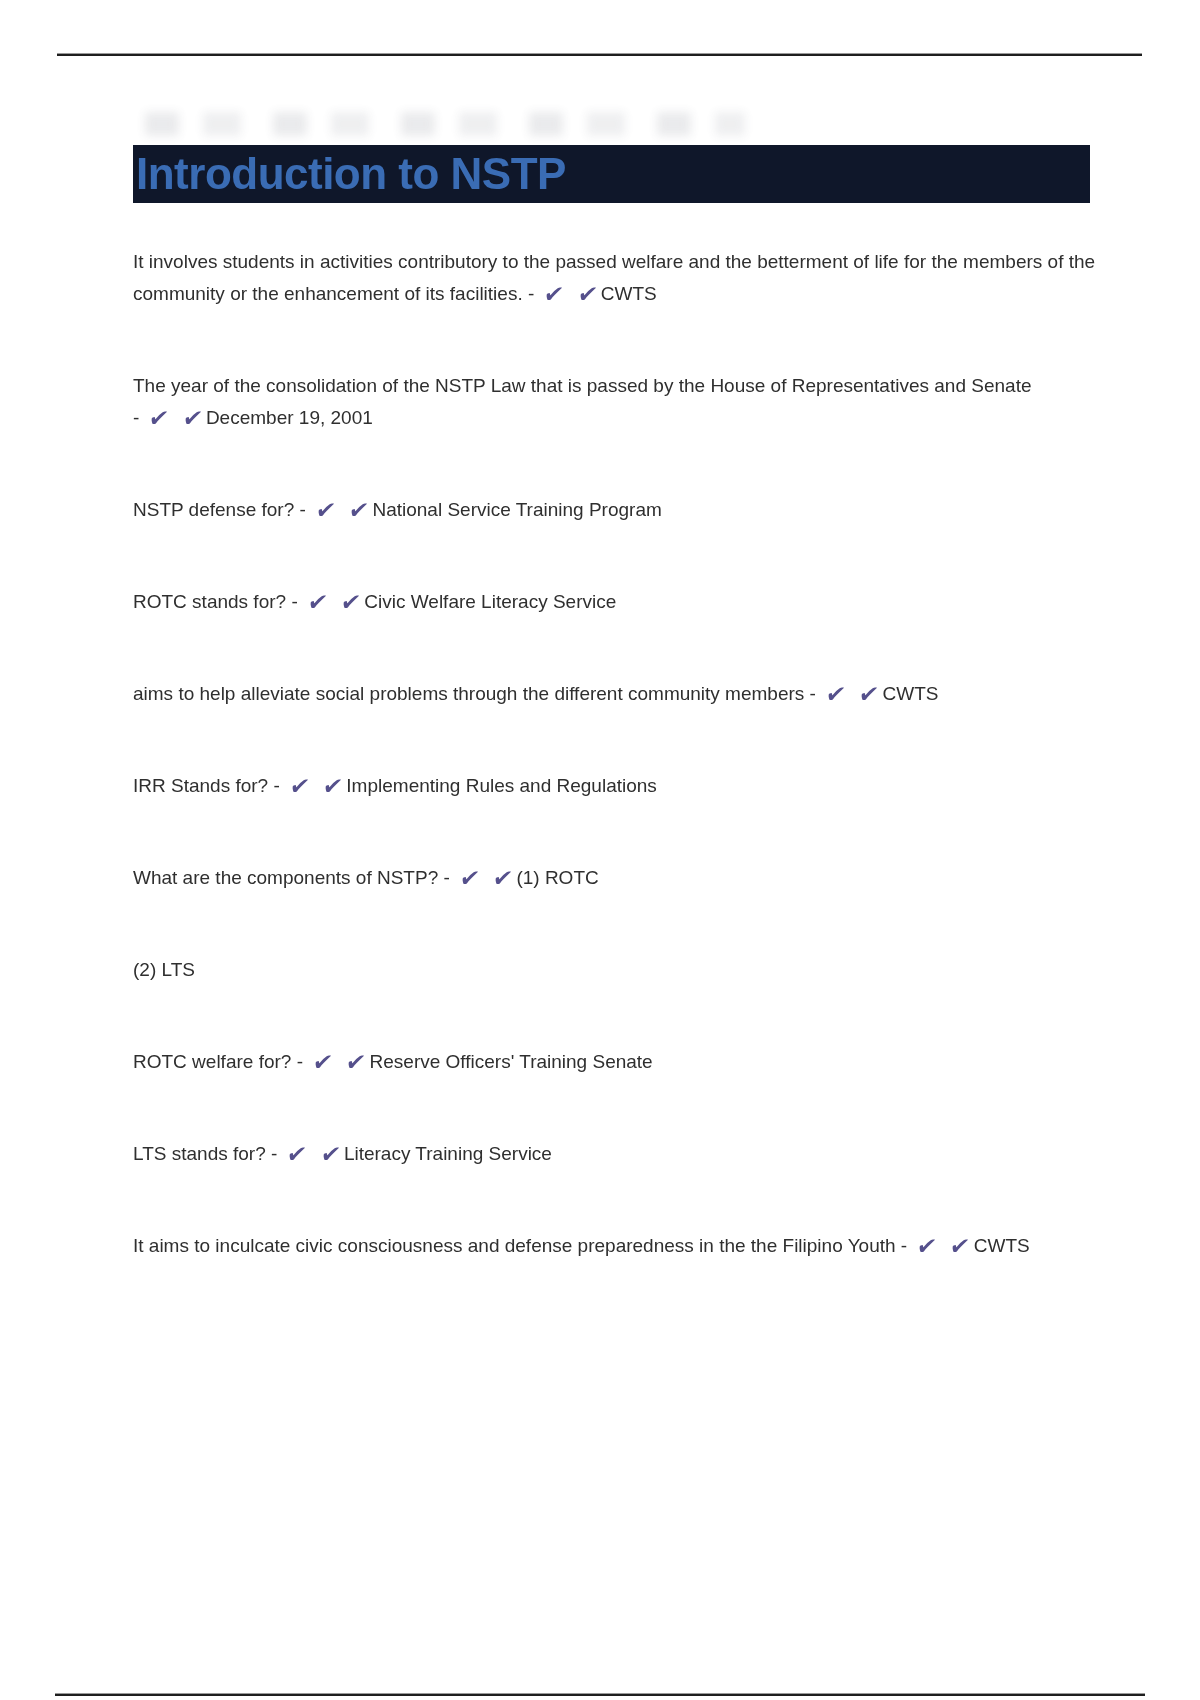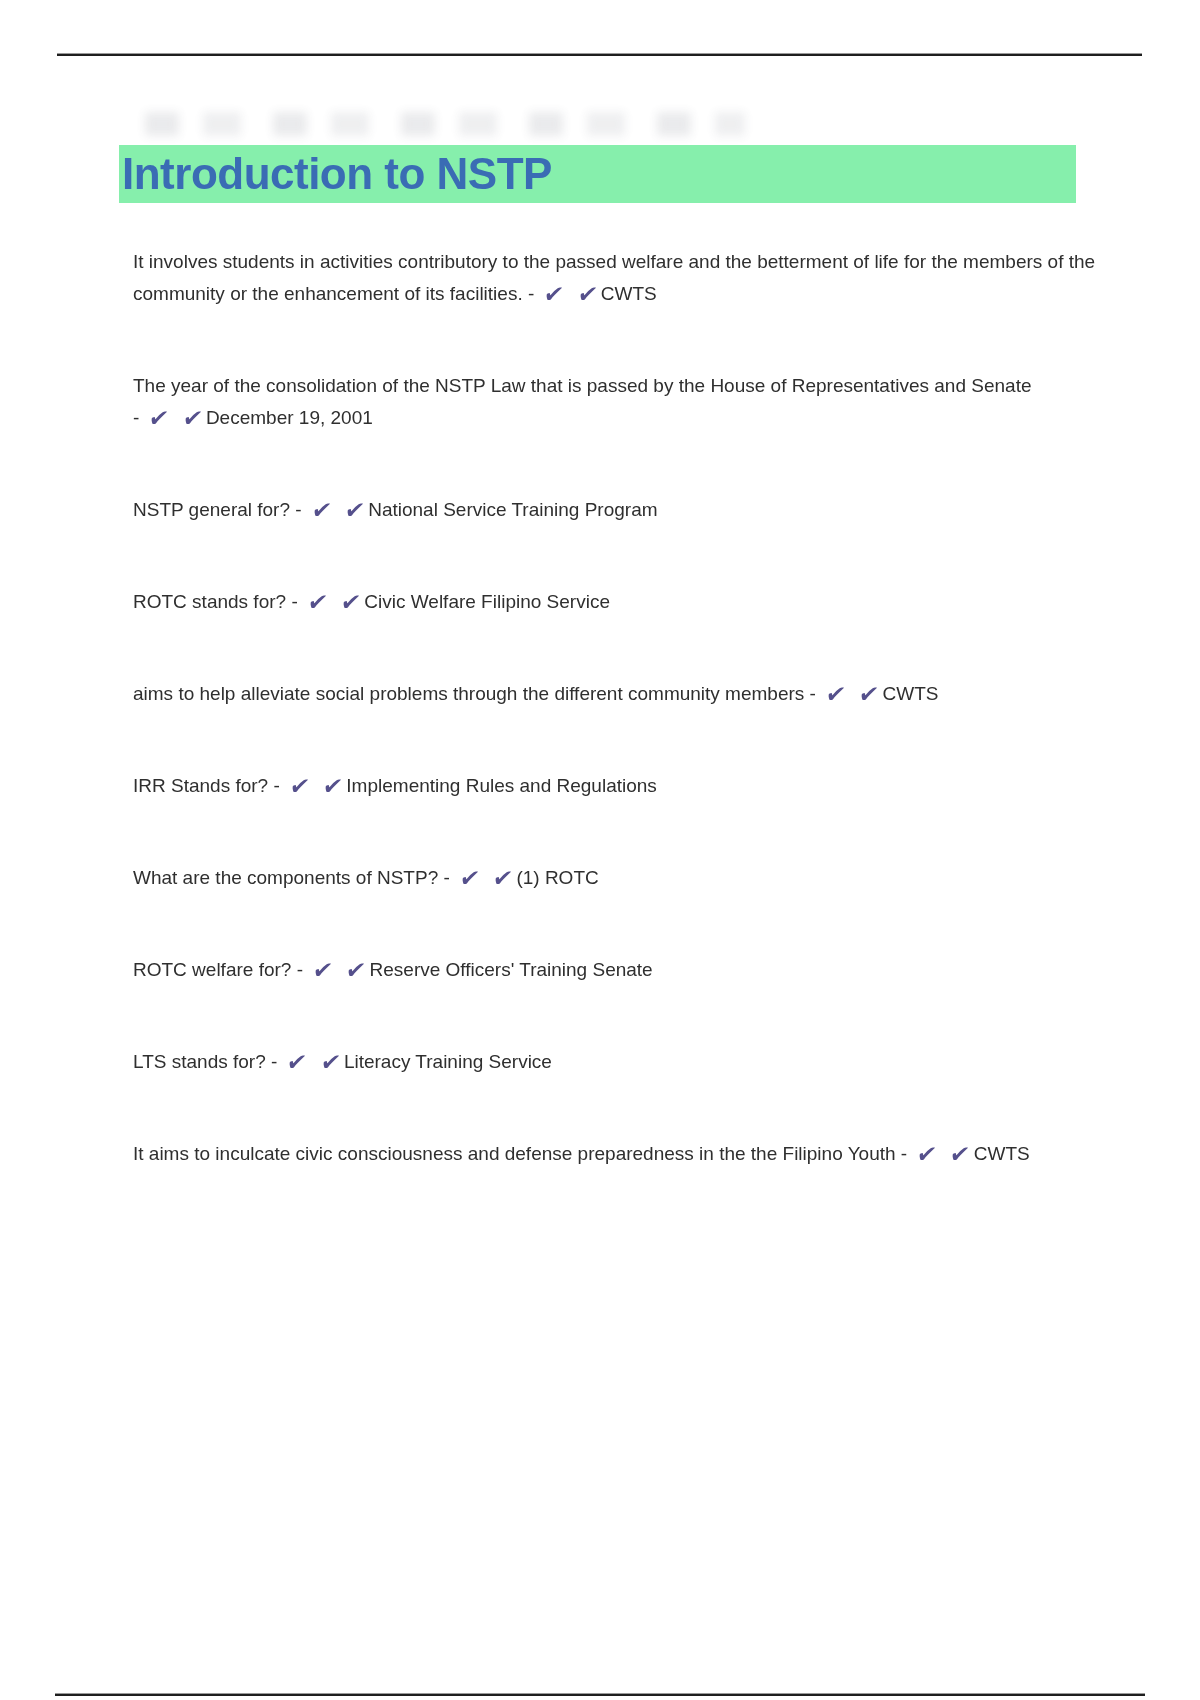--- a/index.html
+++ b/index.html
@@ -29,23 +29,23 @@
     width: 600px; height: 24px;
     background: repeating-linear-gradient(90deg,
       rgba(90,95,110,0.28) 0 34px, rgba(255,255,255,0) 34px 58px,
       rgba(90,95,110,0.22) 58px 96px, rgba(255,255,255,0) 96px 128px);
     filter: blur(5px);
     opacity: 0.45;
   }
 
   .title-bar {
     position: absolute;
-    left: 119px; top: 145px;
+    left: 133px; top: 145px;
     width: 957px; height: 58px;
-    background: #86efac;
+    background: #0f172a;
     display: flex;
     align-items: center;
   }
   .title-text {
     font-size: 44px;
     font-weight: bold;
     color: #3a6cb4;
     letter-spacing: -0.5px;
     padding-left: 3px;
     white-space: nowrap;
@@ -99,48 +99,52 @@
       <span class="sep">-</span><span class="checks"><span class="check check-1">✔</span><span class="check check-2">✔</span></span><span class="a">CWTS</span>
     </span>
   </p>
       <p class="qa">
     <span class="q">The year of the consolidation of the NSTP Law that is passed by the House of Representatives and Senate</span>
     <span class="ans-unit">
       <span class="sep">-</span><span class="checks"><span class="check check-1">✔</span><span class="check check-2">✔</span></span><span class="a">December 19, 2001</span>
     </span>
   </p>
       <p class="qa">
-    <span class="q">NSTP general for?</span>
+    <span class="q">NSTP defense for?</span>
     <span class="ans-unit">
       <span class="sep">-</span><span class="checks"><span class="check check-1">✔</span><span class="check check-2">✔</span></span><span class="a">National Service Training Program</span>
     </span>
   </p>
       <p class="qa">
     <span class="q">ROTC stands for?</span>
     <span class="ans-unit">
-      <span class="sep">-</span><span class="checks"><span class="check check-1">✔</span><span class="check check-2">✔</span></span><span class="a">Civic Welfare Filipino Service</span>
+      <span class="sep">-</span><span class="checks"><span class="check check-1">✔</span><span class="check check-2">✔</span></span><span class="a">Civic Welfare Literacy Service</span>
     </span>
   </p>
       <p class="qa">
     <span class="q">aims to help alleviate social problems through the different community members</span>
     <span class="ans-unit">
       <span class="sep">-</span><span class="checks"><span class="check check-1">✔</span><span class="check check-2">✔</span></span><span class="a">CWTS</span>
     </span>
   </p>
       <p class="qa">
     <span class="q">IRR Stands for?</span>
     <span class="ans-unit">
       <span class="sep">-</span><span class="checks"><span class="check check-1">✔</span><span class="check check-2">✔</span></span><span class="a">Implementing Rules and Regulations</span>
     </span>
   </p>
       <p class="qa">
     <span class="q">What are the components of NSTP?</span>
     <span class="ans-unit">
       <span class="sep">-</span><span class="checks"><span class="check check-1">✔</span><span class="check check-2">✔</span></span><span class="a">(1) ROTC</span>
     </span>
+  </p>
+      <p class="qa">
+    <span class="q">(2) LTS</span>
+    
   </p>
       <p class="qa">
     <span class="q">ROTC welfare for?</span>
     <span class="ans-unit">
       <span class="sep">-</span><span class="checks"><span class="check check-1">✔</span><span class="check check-2">✔</span></span><span class="a">Reserve Officers' Training Senate</span>
     </span>
   </p>
       <p class="qa">
     <span class="q">LTS stands for?</span>
     <span class="ans-unit">

